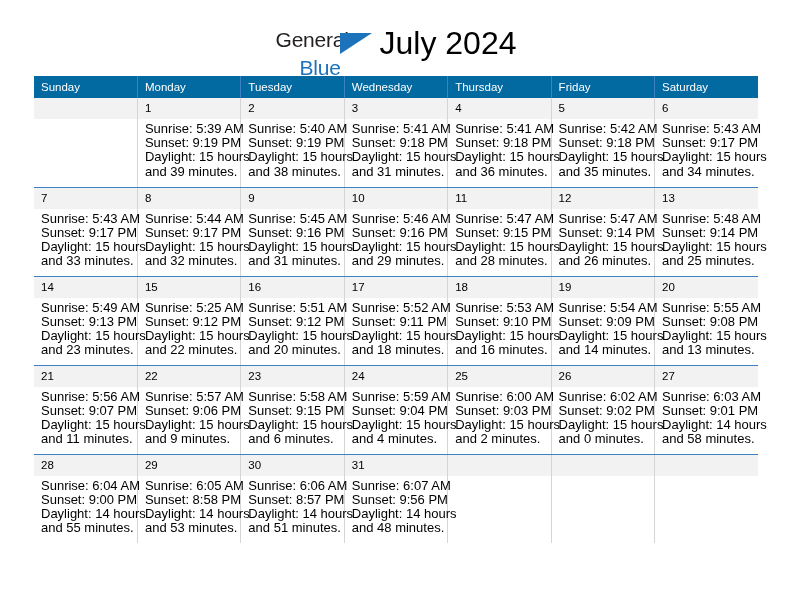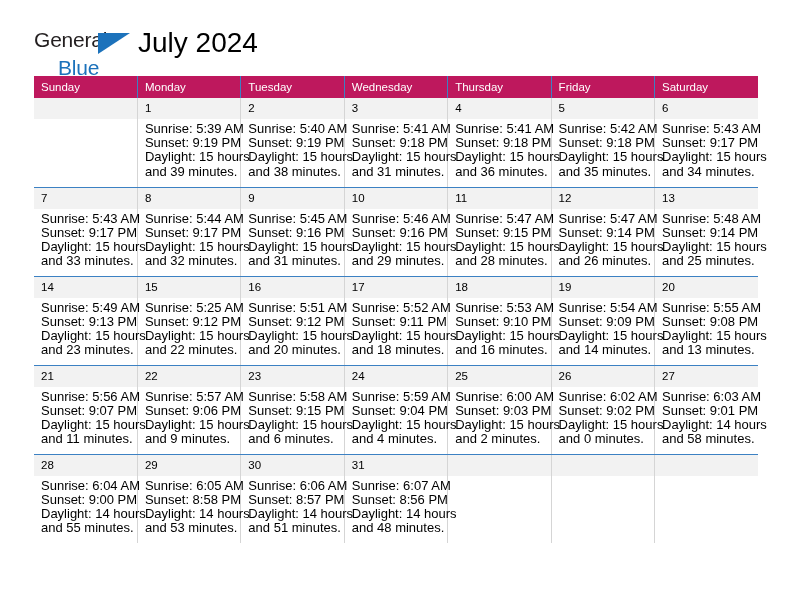--- a/index.html
+++ b/index.html
@@ -19,21 +19,21 @@
     width: 792px;
     height: 612px;
     box-sizing: border-box;
     padding: 0 34px;
   }
 
   
   .header {
     display: flex;
     align-items: flex-start;
-    justify-content: flex-start;
+    justify-content: center;
     padding-top: 28px;
     height: 68px;
     box-sizing: border-box;
   }
   .logo {
     position: relative;
     width: 104px;
     height: 46px;
     flex: 0 0 auto;
   }
@@ -63,42 +63,42 @@
     height: 0;
     border-left: 32px solid #1c72bb;
     border-bottom: 21px solid transparent;
   }
 
   .title-block {
     text-align: right;
     flex: 0 0 auto;
   }
   .cal-title {
-    font-size: 28px;
+    font-size: 32px;
     line-height: 30px;
     color: #000000;
     font-weight: normal;
     margin: 0;
   }
   .cal-subtitle {
     font-size: 14px;
     line-height: 20px;
     color: #000000;
     margin: 4px 0 0 0;
   }
 
   
   .calendar {
     width: 724px;
     margin-top: 8px;
     border-collapse: collapse;
     table-layout: fixed;
   }
   .calendar th {
-    background: #be185d;
+    background: #0369a1;
     color: #ffffff;
     font-size: 11.5px;
     font-weight: normal;
     text-align: left;
     padding: 5px 0 5px 7px;
     height: 20px;
     box-sizing: border-box;
     border-right: 1px solid #3c81c3;
   }
   .calendar td {
@@ -462,21 +462,21 @@
             <div>Sunrise: 6:06 AM</div>
             <div>Sunset: 8:57 PM</div>
             <div>Daylight: 14 hours</div>
             <div>and 51 minutes.</div>
           </div>
         </td>
         <td>
           <div class="daynum">31</div>
           <div class="info">
             <div>Sunrise: 6:07 AM</div>
-            <div>Sunset: 8:56 PM</div>
+            <div>Sunset: 9:56 PM</div>
             <div>Daylight: 14 hours</div>
             <div>and 48 minutes.</div>
           </div>
         </td>
         <td class="cell-empty">
           <div class="daynum"></div>
           <div class="info">
             <div></div>
             <div></div>
             <div></div>

